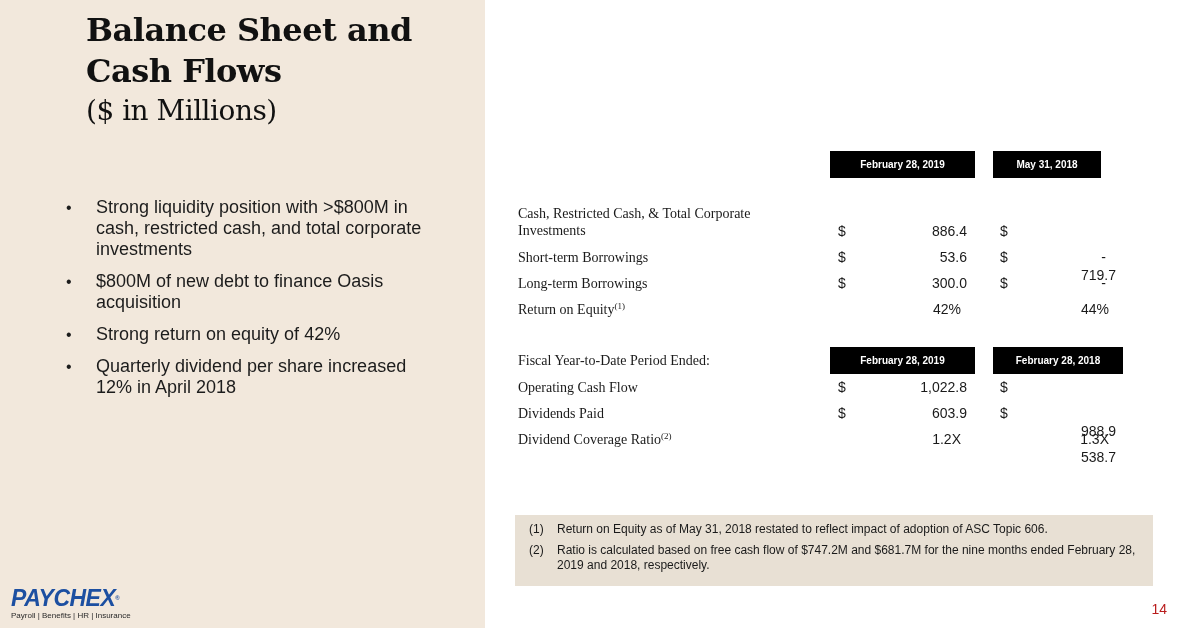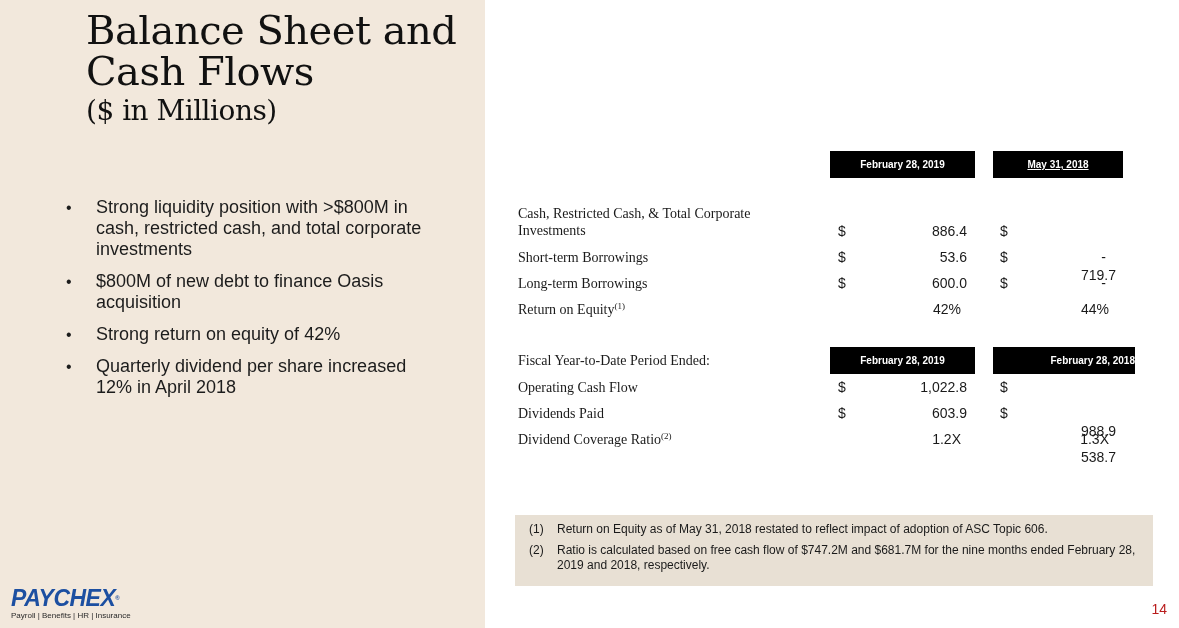--- a/index.html
+++ b/index.html
@@ -1,20 +1,20 @@
 <!DOCTYPE html>
 <html><head>
   <meta charset="utf-8">
   <style>
     * { box-sizing: border-box; margin: 0; padding: 0; }
     html, body { width: 1179px; height: 628px; overflow: hidden; background: #ffffff; }
     body { position: relative; font-family: "Liberation Sans", sans-serif; color: #1a1a1a; }
 
     .left-panel { position: absolute; left: 0; top: 0; width: 485px; height: 628px; background: #f2e8dc; }
-    .title { position: absolute; left: 86px; top: 10px; font-family: "DejaVu Serif", "Liberation Serif", serif; font-size: 40px; line-height: 41px; color: #111; font-weight: normal; letter-spacing: -0.5px; }
+    .title { position: absolute; left: 86px; top: 10px; font-family: "DejaVu Serif", "Liberation Serif", serif; font-size: 32px; line-height: 41px; color: #111; font-weight: bold; letter-spacing: -0.5px; }
     .subtitle { position: absolute; left: 86px; top: 94px; font-family: "DejaVu Serif", "Liberation Serif", serif; font-size: 28px; line-height: 34px; color: #111; letter-spacing: -0.5px; }
 
     .bullets { position: absolute; left: 66px; top: 197px; width: 370px; list-style: none; }
     .bullets li { position: relative; padding-left: 30px; font-size: 18px; line-height: 21px; color: #1c1c1c; margin-bottom: 11px; }
     .bullets li .dot { position: absolute; left: 0; top: 0; font-size: 16px; }
 
     .logo { position: absolute; left: 11px; top: 586px; }
     .logo .brand { font-family: "Liberation Sans", sans-serif; font-weight: bold; font-style: italic; font-size: 23px; color: #1c4fa1; letter-spacing: -0.5px; line-height: 24px; }
     .logo .brand sup { font-size: 6px; vertical-align: top; font-style: normal; }
     .logo .tagline { font-size: 8px; color: #2a2a2a; line-height: 10px; margin-top: 1px; }
@@ -54,54 +54,54 @@
     <li><span class="dot">•</span><span>Quarterly dividend per share increased 12% in April 2018</span></li>
   </ul>
 
   <div class="logo">
     <div class="brand"><span>PAYCHEX</span><sup>®</sup></div>
     <div class="tagline">Payroll | Benefits | HR | Insurance</div>
   </div>
 </div>
 
 <div class="hdr-box" style="left:830px; top:151px; width:145px;">February 28, 2019</div>
-<div class="hdr-box" style="left:993px; top:151px; width:130px;text-decoration:underline;">May 31, 2018</div>
+<div class="hdr-box" style="left:993px; top:151px; width:108px;">May 31, 2018</div>
 
 <div class="row" style="top:205px; height:36px;">
   <span class="lbl"><span>Cash, Restricted Cash, &amp; Total Corporate</span><br><span>Investments</span></span>
   <span class="cur1" style="top:18px;">$</span>
   <span class="val1" style="top:18px;">886.4</span>
   <span class="cur2" style="top:18px;">$</span>
   <span class="val2" style="top:18px;">719.7</span>
 </div>
 <div class="row" style="top:249px;">
   <span class="lbl">Short-term Borrowings</span>
   <span class="cur1">$</span>
   <span class="val1">53.6</span>
   <span class="cur2">$</span>
   <span class="dash2">-</span>
 </div>
 <div class="row" style="top:275px;">
   <span class="lbl">Long-term Borrowings</span>
   <span class="cur1">$</span>
-  <span class="val1">600.0</span>
+  <span class="val1">300.0</span>
   <span class="cur2">$</span>
   <span class="dash2">-</span>
 </div>
 <div class="row" style="top:301px;">
   <span class="lbl"><span>Return on Equity</span><sup class="fn">(1)</sup></span>
   <span class="pct1">42%</span>
   <span class="pct2">44%</span>
 </div>
 
 <div class="row" style="top:352px;">
   <span class="lbl">Fiscal Year-to-Date Period Ended:</span>
 </div>
 <div class="hdr-box" style="left:830px; top:347px; width:145px;">February 28, 2019</div>
-<div class="hdr-box" style="left:993px; top:347px; width:142px;text-align:right;">February 28, 2018</div>
+<div class="hdr-box" style="left:993px; top:347px; width:130px;">February 28, 2018</div>
 
 <div class="row" style="top:379px;">
   <span class="lbl">Operating Cash Flow</span>
   <span class="cur1">$</span>
   <span class="val1">1,022.8</span>
   <span class="cur2">$</span>
   <span class="val2">988.9</span>
 </div>
 <div class="row" style="top:405px;">
   <span class="lbl">Dividends Paid</span>

